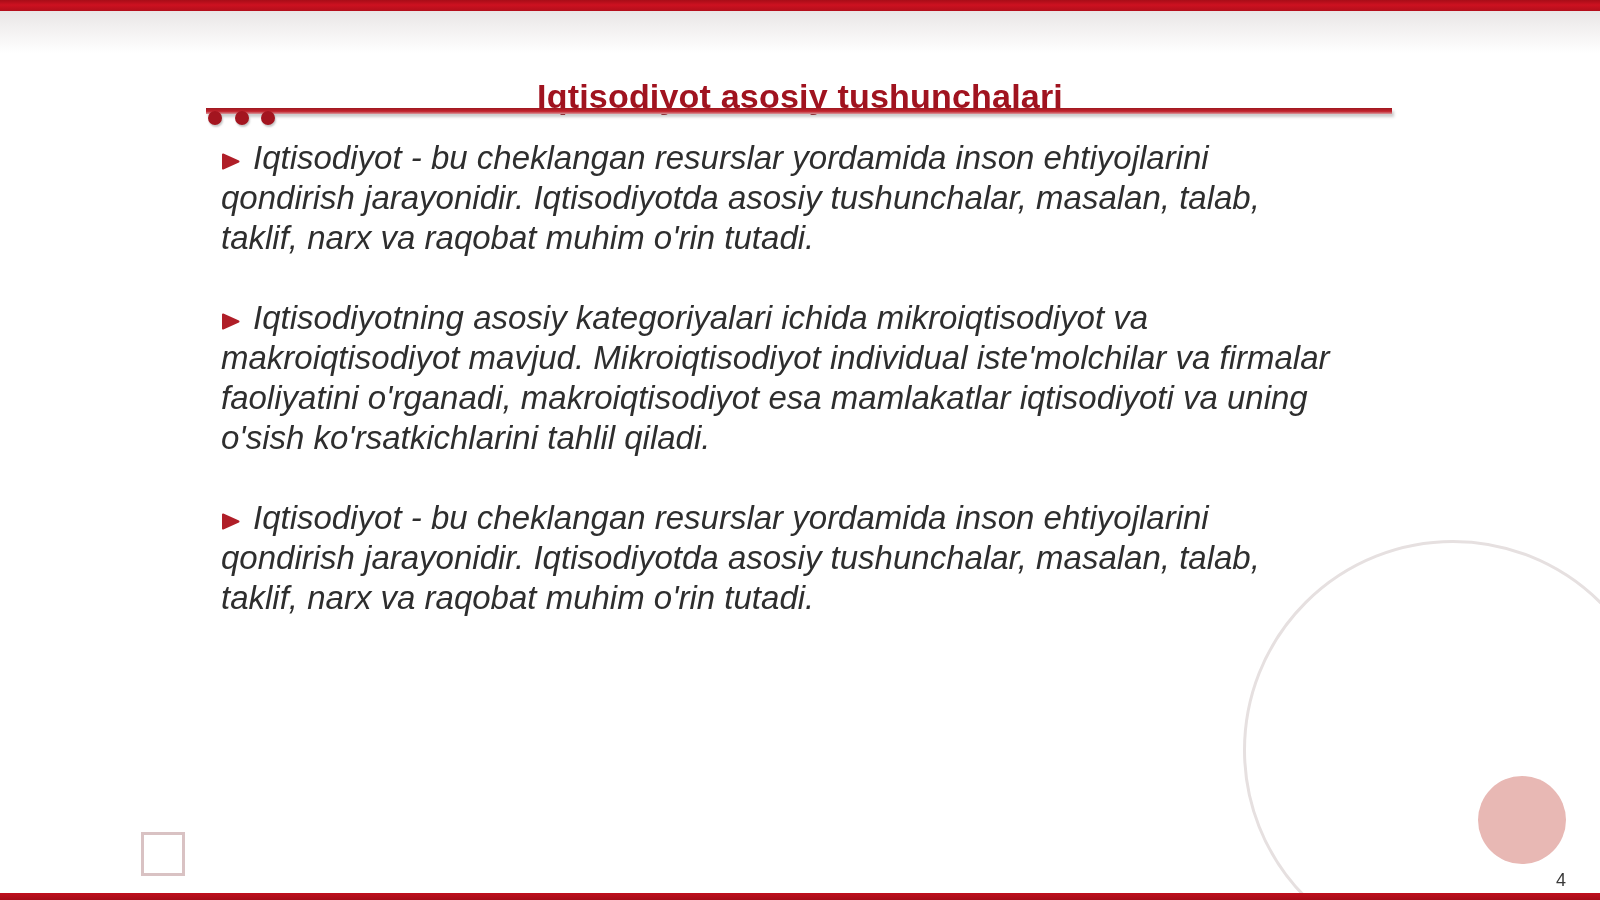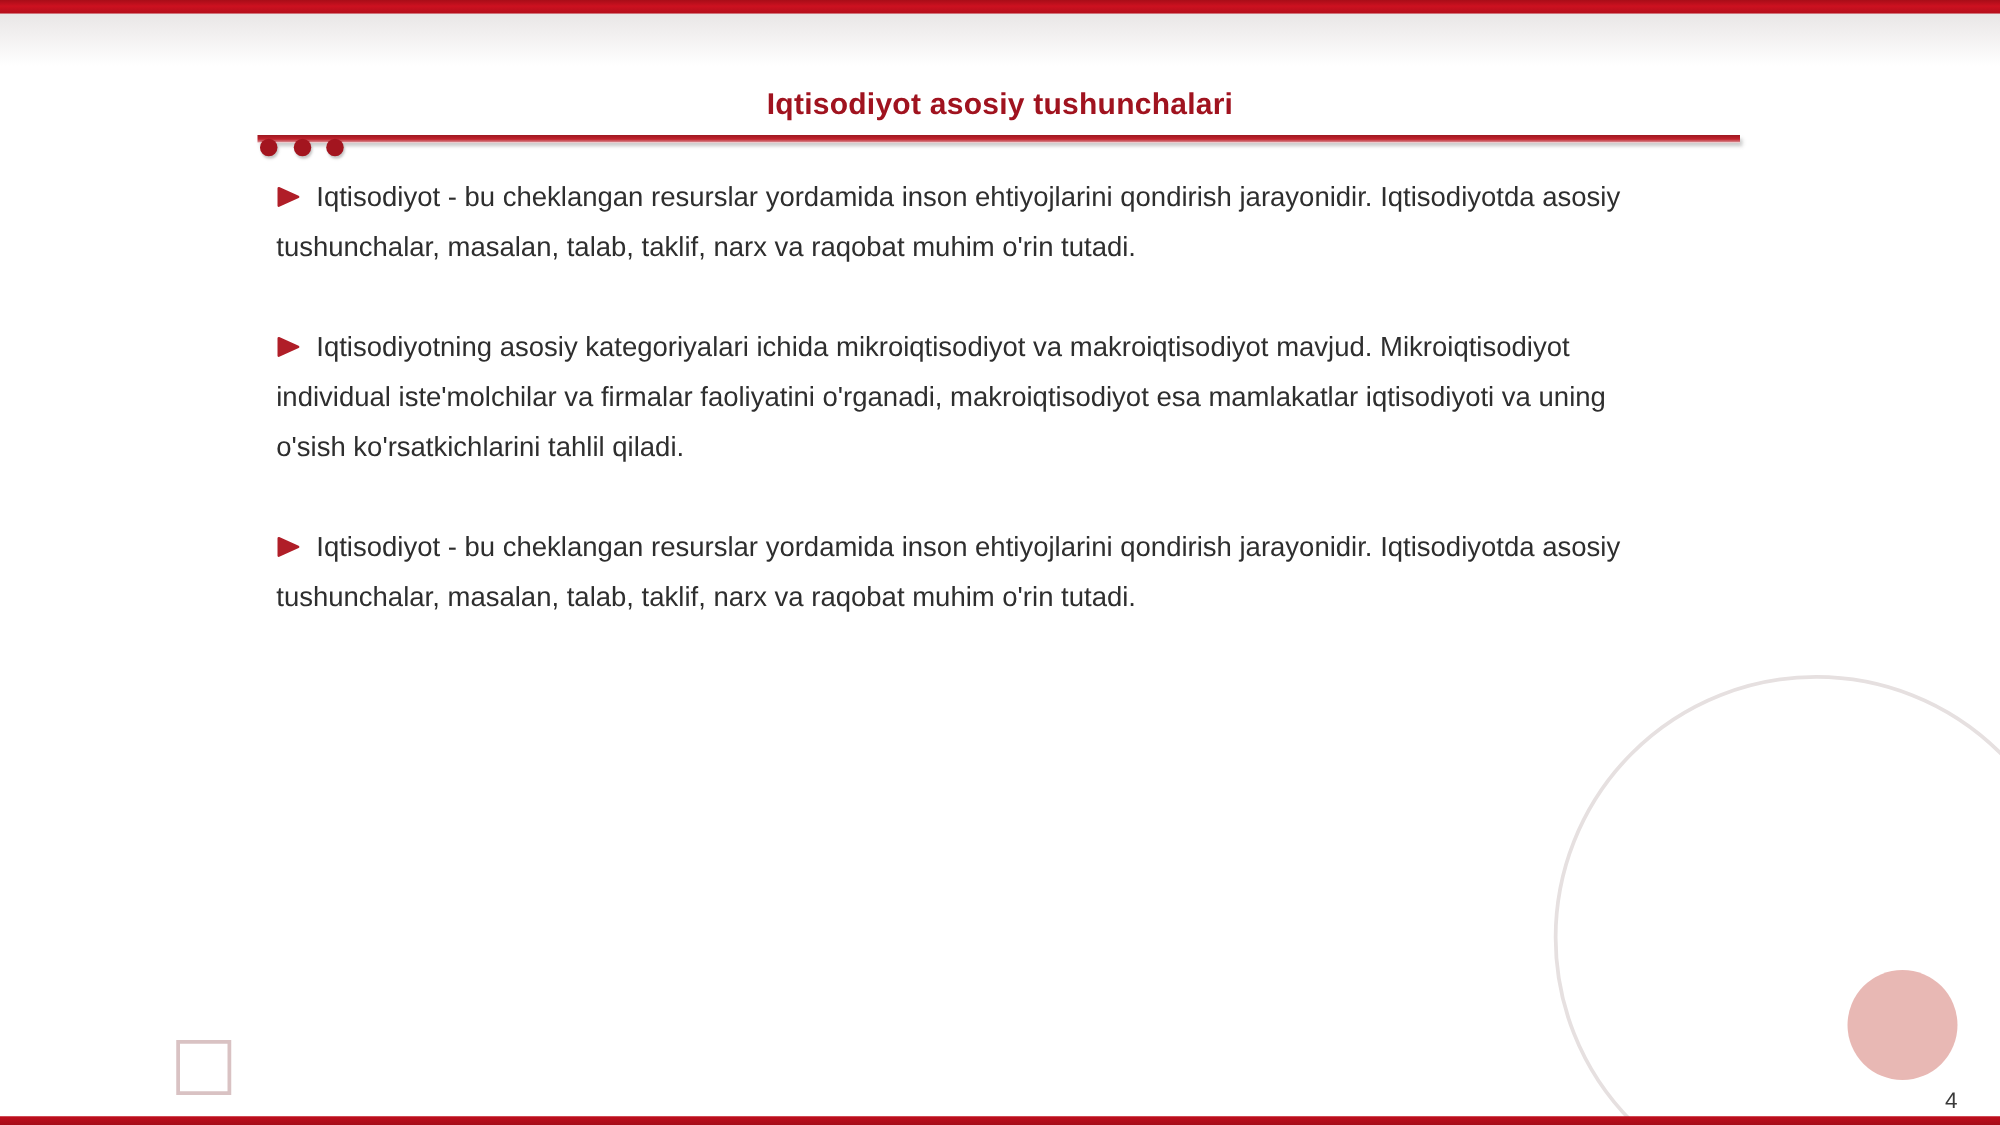--- a/index.html
+++ b/index.html
@@ -21,21 +21,21 @@
   }
   
   .bottom-bar{
     position:absolute;left:0;bottom:0;width:1600px;height:7px;
     background:linear-gradient(to bottom,#c00f1d,#a50c18);
   }
   
   .slide-title{
     position:absolute;left:0;top:54px;width:1600px;
     text-align:center;
-    font-size:24px;font-weight:bold;
+    font-size:34px;font-weight:bold;
     color:#a0131f;
     letter-spacing:0.2px;
   }
   
   .divider{
     position:absolute;left:206px;top:108px;width:1186px;height:6px;
     background:linear-gradient(to bottom,#9d1820,#c2222c 55%,#d8959a);
     box-shadow:2px 3px 3px rgba(110,110,110,0.35);
   }
   .divider-dot{
@@ -45,22 +45,23 @@
   }
   .dot-1{left:208px;}
   .dot-2{left:235px;}
   .dot-3{left:261px;}
   
   .content{
     position:absolute;left:221px;top:138px;width:1118px;
   }
   .bullet{
     margin:0 0 40px 0;
-    font-size:22px;line-height:40px;
+    font-size:33px;line-height:40px;
     color:#2e2e2e;
+    font-style:italic;
   }
   .bullet .tri{
     display:inline-block;
     vertical-align:-1px;
     margin-right:13px;
   }
   .bullet .tri svg{display:block;}
   
   .big-circle{
     position:absolute;left:1243px;top:540px;width:420px;height:420px;

